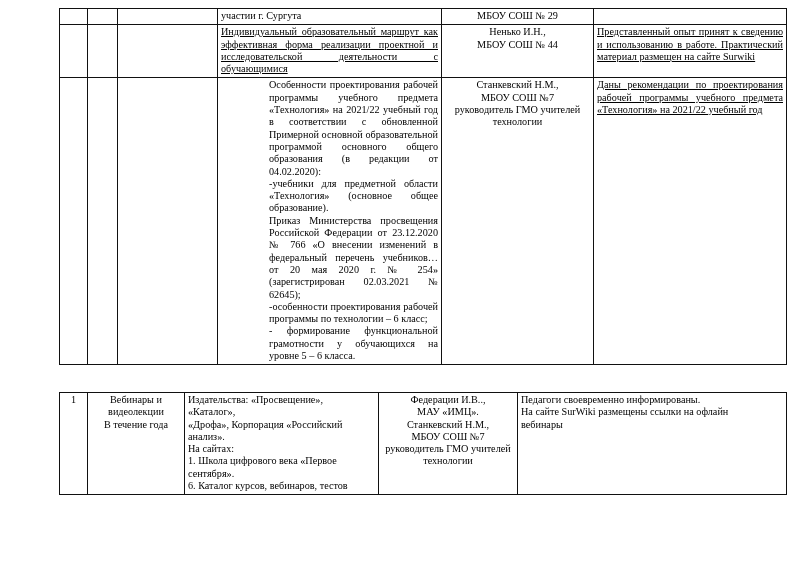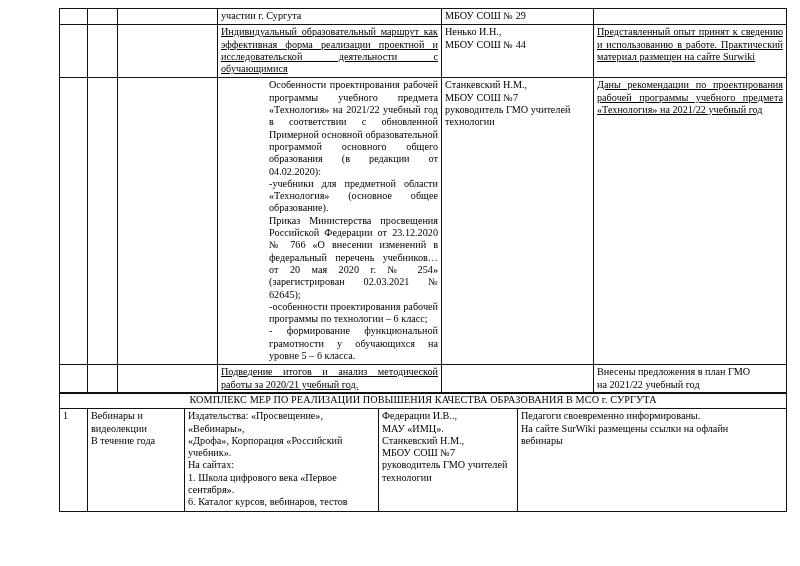--- a/index.html
+++ b/index.html
@@ -63,21 +63,21 @@
     width: 727px;
   }
   .t2-c1 { width: 28px; }
   .t2-c2 { width: 97px; }
   .t2-c3 { width: 194px; }
   .t2-c4 { width: 139px; }
   .t2-c5 { width: 269px; }
 
   
   .just      { text-align: justify; text-align-last: left; hyphens: none; text-decoration: underline; }
-  .ctr       { text-align: left; }
+  .ctr       { text-align: center; }
   .lft       { text-align: left; }
   .banner {
     text-align: center;
     font-weight: bold;
     font-size: 10.6px;
     letter-spacing: 0.1px;
     padding-top: 4px;
     padding-bottom: 4px;
   }
   .cellblock p {
@@ -140,58 +140,44 @@
         </td>
         <td class="ctr cellblock">
           <p>Станкевский Н.М.,</p>
           <p>МБОУ СОШ №7</p>
           <p>руководитель ГМО учителей</p>
           <p>технологии</p>
         </td>
         <td class="just">Даны рекомендации по проектирования рабочей программы учебного предмета «Технология» на 2021/22 учебный год</td>
       </tr>
 
-      <tr>
-        <td class="empty-cell"></td>
-        <td class="empty-cell"></td>
-        <td class="empty-cell"></td>
-        <td class="just">Подведение итогов и анализ методической работы за 2020/21 учебный год.</td>
-        <td class="empty-cell ctr"></td>
-        <td class="lft cellblock">
-          <p>Внесены предложения в план ГМО</p>
-          <p>на 2021/22 учебный год</p>
-        </td>
-      </tr>
     </tbody>
   </table>
 
   <table class="doc-table" id="table-two">
     <colgroup>
       <col class="t2-c1">
         <col class="t2-c2">
         <col class="t2-c3">
       <col class="t2-c4">
         <col class="t2-c5">
     </colgroup>
     <tbody>
       <tr>
-        <td class="banner" colspan="5">КОМПЛЕКС МЕР ПО РЕАЛИЗАЦИИ ПОВЫШЕНИЯ КАЧЕСТВА ОБРАЗОВАНИЯ В МСО г. СУРГУТА</td>
-      </tr>
-      <tr>
         <td class="ctr">1</td>
         <td class="ctr cellblock">
           <p>Вебинары и</p>
           <p>видеолекции</p>
           <p>В течение года</p>
         </td>
         <td class="lft cellblock">
           <p>Издательства: «Просвещение»,</p>
-          <p>«Вебинары»,</p>
+          <p>«Каталог»,</p>
           <p>«Дрофа», Корпорация «Российский</p>
-          <p>учебник».</p>
+          <p>анализ».</p>
           <p>На сайтах:</p>
           <p>1. Школа цифрового века  «Первое</p>
           <p>сентября».</p>
           <p>6. Каталог курсов, вебинаров, тестов</p>
         </td>
         <td class="ctr cellblock">
           <p>Федерации И.В..,</p>
           <p>МАУ «ИМЦ».</p>
           <p>Станкевский Н.М.,</p>
           <p>МБОУ СОШ №7</p>

